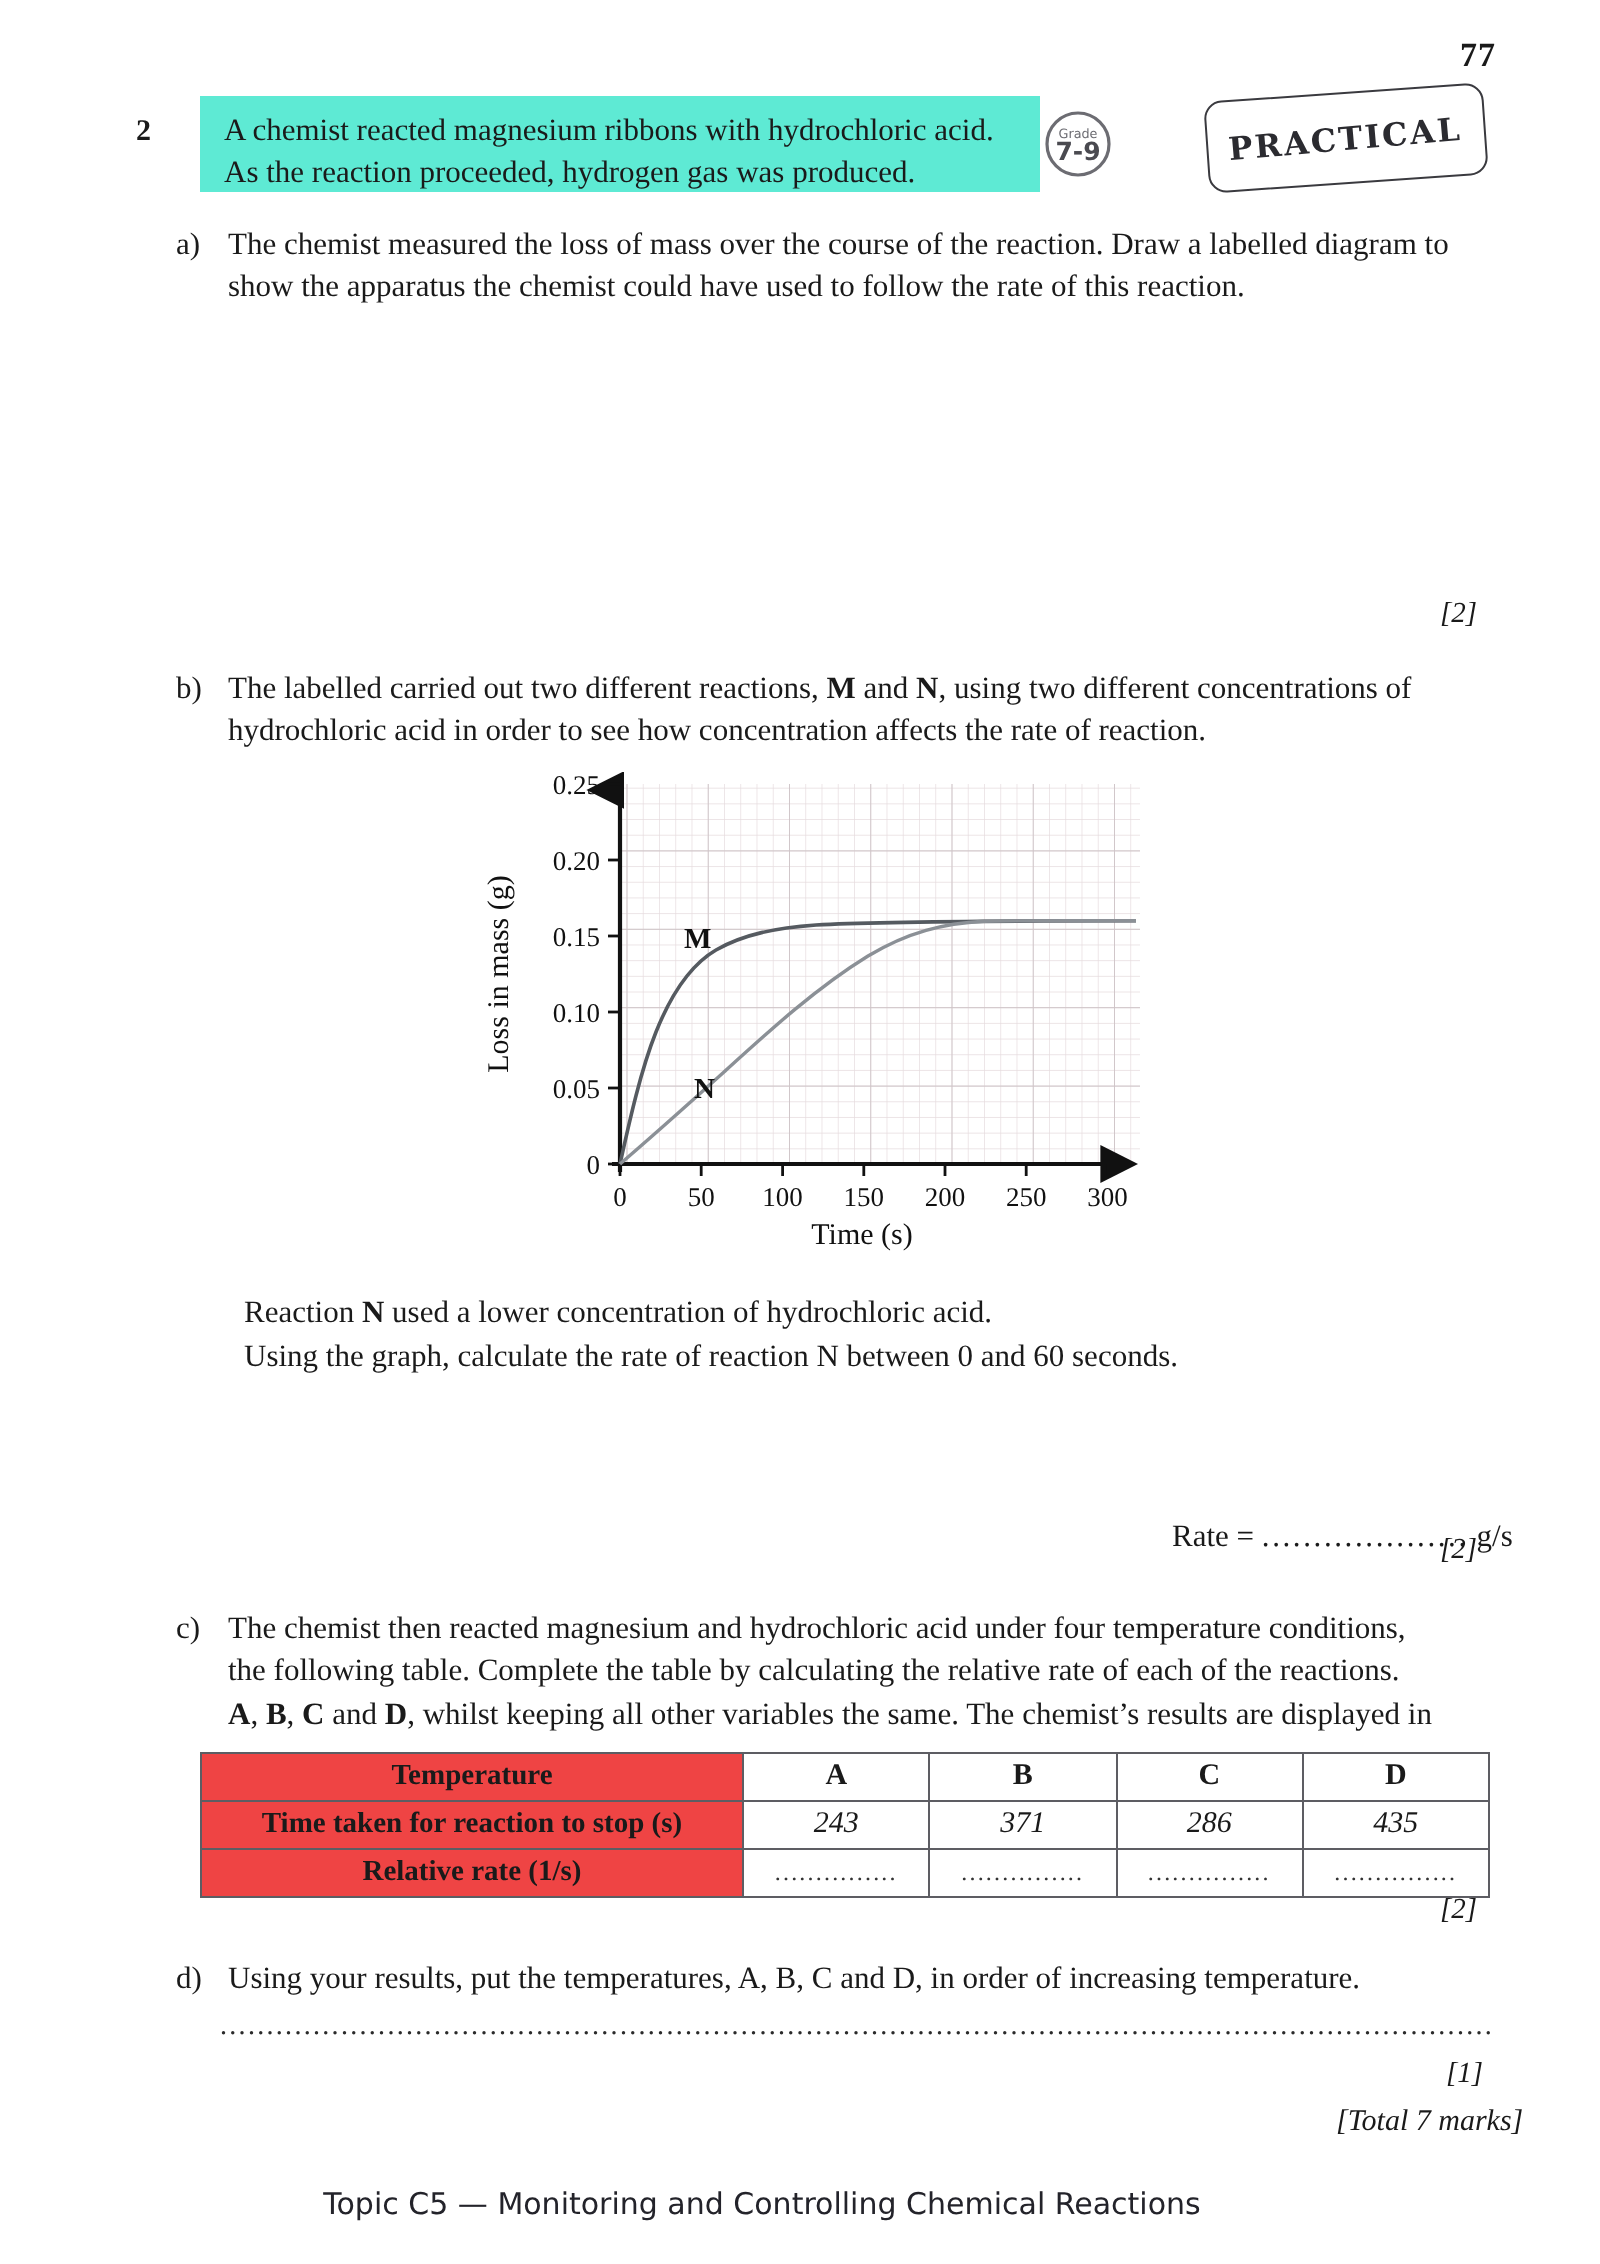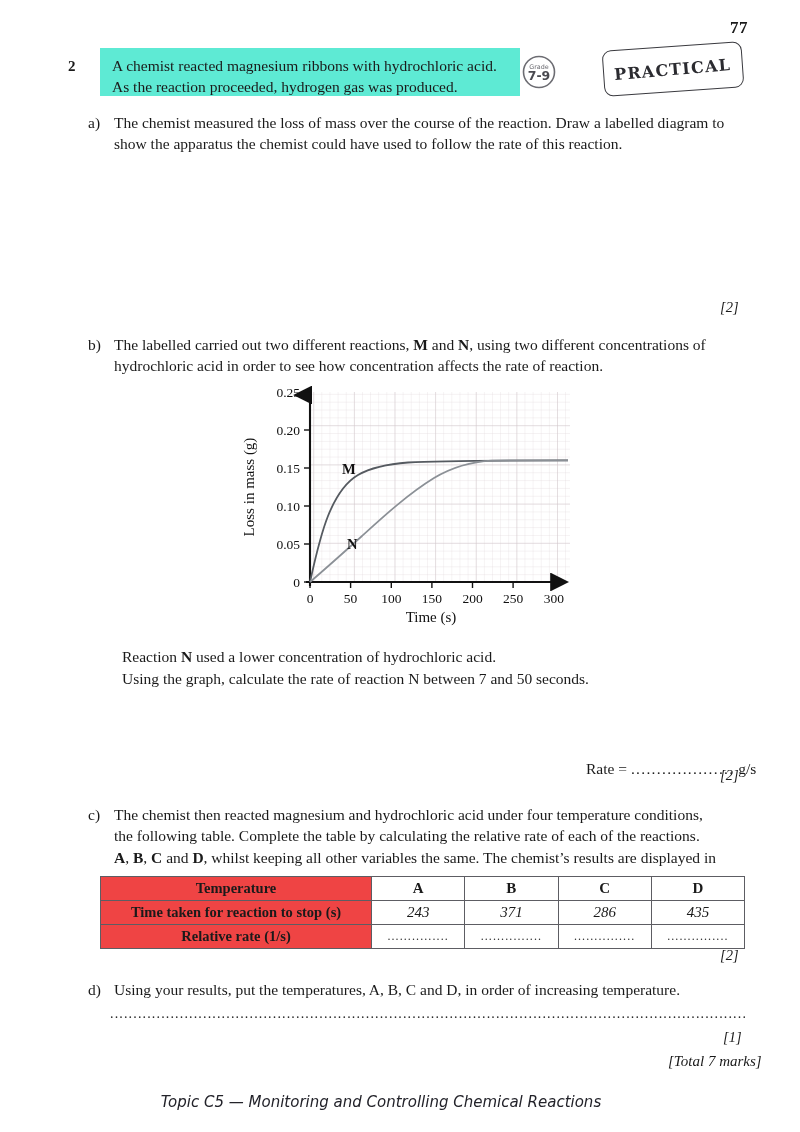--- a/index.html
+++ b/index.html
@@ -134,21 +134,21 @@
   }
 
   
   .footer {
     position:absolute; left:0; right:0; top:1093px;
     text-align:center;
     font-family:"DejaVu Sans", sans-serif;
     font-size:15px;
     color:#23232a;
   }
-  .footer-inner { padding-right:38px;font-style:italic; }
+  .footer-inner { padding-right:38px; }
 </style>
 </head>
 <body>
 
 <div class="page">
 
   <div class="page-number">77</div>
 
   <div class="q-number">2</div>
 
@@ -252,21 +252,21 @@
 
       <path fill="none" stroke="#8b9096" stroke-width="1.7" d="M78,196 C92,184 110,168 130,150 C152,130 176,108 202,92 C222,80 240,75.6 260,74.6 C286,74.2 310,74.4 336,74.4"></path>
 
       <text x="110" y="88" font-family="Liberation Serif, serif" font-size="14.5" font-weight="bold" fill="#111">M</text>
       <text x="115" y="163" font-family="Liberation Serif, serif" font-size="14.5" font-weight="bold" fill="#111">N</text>
     </svg>
   </div>
 
   <div class="graph-note">
     <div><span>Reaction </span><b>N</b><span> used a lower concentration of hydrochloric acid.</span></div>
-    <div>Using the graph, calculate the rate of reaction N between 7 and 50 seconds.</div>
+    <div>Using the graph, calculate the rate of reaction N between 0 and 60 seconds.</div>
   </div>
 
   <div class="rate-line"><span>Rate = </span><span class="dots-inline">....................</span><span> g/s</span></div>
   <div class="marks" id="marks-b">[2]</div>
 
   <div class="part" id="part-c">
     <span class="lbl">c)</span>
     <div class="body">
       <div>The chemist then reacted magnesium and hydrochloric acid under four temperature conditions,</div>
       <div>the following table.  Complete the table by calculating the relative rate of each of the reactions.</div>

